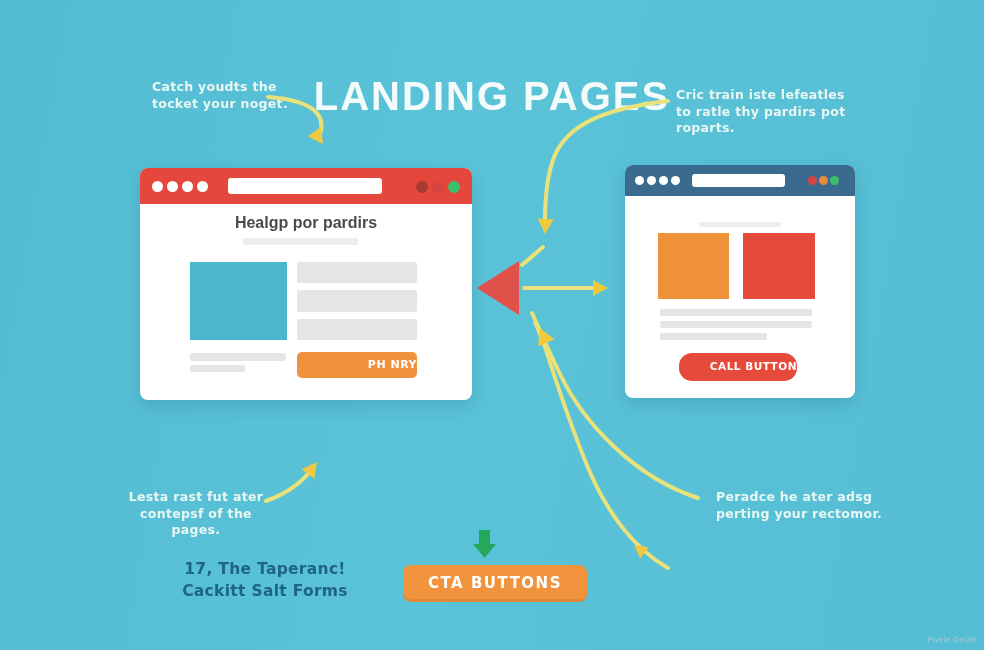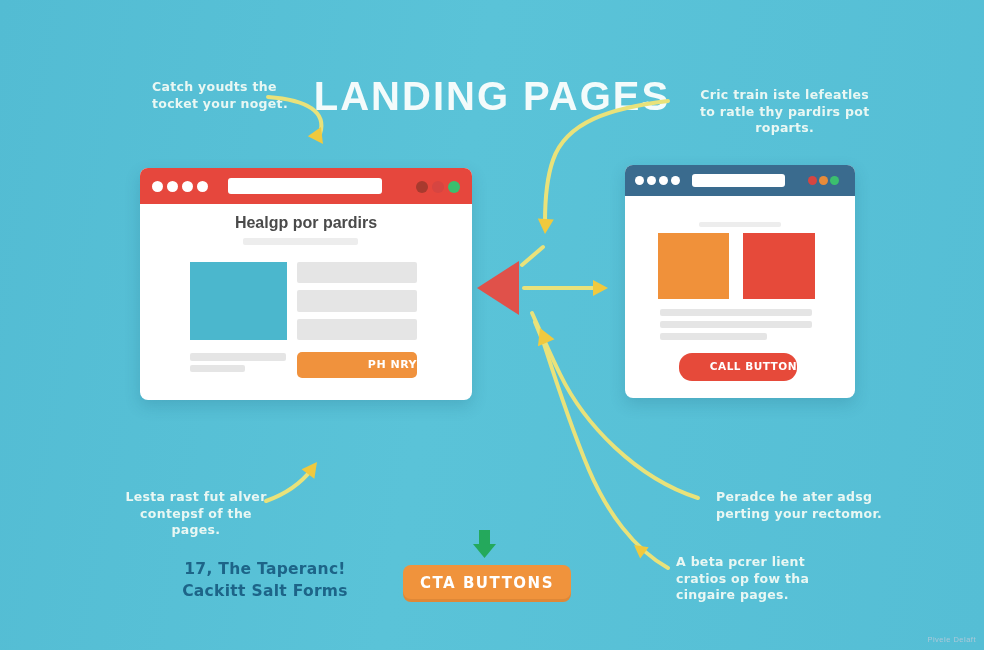--- a/index.html
+++ b/index.html
@@ -52,30 +52,27 @@
 </style>
 </head>
 <body>
 
 <div class="stage">
 
   <div class="title">LANDING PAGES</div>
 
   <div class="note" style="left:152px;top:79px;">Catch youdts the
 tocket your noget.</div>
-  <div class="note" style="left:700px;top:87px;text-align:center;">Cric train iste lefeatles
+  <div class="note" style="left:676px;top:87px;">Cric train iste lefeatles
 to ratle thy pardirs pot
 roparts.</div>
-  <div class="note center" style="left:116px;top:489px;width:160px;">Lesta rast fut alver
+  <div class="note center" style="left:116px;top:489px;width:160px;">Lesta rast fut ater
 contepsf of the pages.</div>
   <div class="note" style="left:704px;top:489px;margin-left:12px;">Peradce he ater adsg
 perting your rectomor.</div>
-  <div class="note" style="left:676px;top:554px;">A beta pcrer lient
-cratios op fow tha
-cingaire pages.</div>
   <div class="caption">17, The Taperanc!
 Cackitt Salt Forms</div>
 
   <div class="browser" style="left:140px;top:168px;width:332px;height:232px;">
     <div class="bheader" style="height:36px;background:#e6473d;">
       <span class="dot" style="left:12px;top:13px;width:11px;height:11px;background:#fff;"></span>
       <span class="dot" style="left:27px;top:13px;width:11px;height:11px;background:#fff;"></span>
       <span class="dot" style="left:42px;top:13px;width:11px;height:11px;background:#fff;"></span>
       <span class="dot" style="left:57px;top:13px;width:11px;height:11px;background:#fff;"></span>
       <span class="addr" style="left:88px;top:10px;width:154px;height:16px;"></span>
@@ -107,21 +104,21 @@
     </div>
     <div class="underbar" style="left:74px;top:57px;width:82px;height:5px;"></div>
     <div class="sq" style="left:33px;top:68px;width:71px;height:66px;background:#f0913a;"></div>
     <div class="sq" style="left:118px;top:68px;width:72px;height:66px;background:#e64a3a;"></div>
     <div class="bar" style="left:35px;top:144px;width:152px;height:7px;"></div>
     <div class="bar" style="left:35px;top:156px;width:152px;height:7px;"></div>
     <div class="bar" style="left:35px;top:168px;width:107px;height:7px;"></div>
     <div class="btn" style="left:54px;top:188px;width:118px;height:28px;line-height:26px;border-radius:13px;background:#e64a3a;font-size:10.5px;">CALL BUTTON</div>
   </div>
 
-  <div class="flow-btn" style="left:403px;top:565px;width:168px;height:37px;line-height:37px;background:#f0933c;">CTA BUTTONS</div>
+  <div class="flow-btn" style="left:403px;top:565px;width:184px;height:37px;line-height:37px;background:#f0933c;">CTA BUTTONS</div>
 
   <svg class="overlay" width="984" height="650" viewBox="0 0 984 650">
     <g fill="none" stroke="#e9e27a" stroke-width="4" stroke-linecap="round">
       <path d="M 268 97 C 308 100 327 112 320 134"></path>
       <path d="M 668 101 C 610 108 566 122 553 160 C 546 180 545 202 545 222"></path>
       <path d="M 543 247 L 522 265"></path>
       <path d="M 524 288 L 596 288"></path>
       <path d="M 698 498 C 636 478 584 424 560 374 C 551 356 541 333 532 313"></path>
       <path d="M 668 568 C 634 549 607 512 589 470 C 572 430 553 372 544 344 L 535 322"></path>
       <path d="M 266 501 C 286 494 302 482 312 469"></path>

